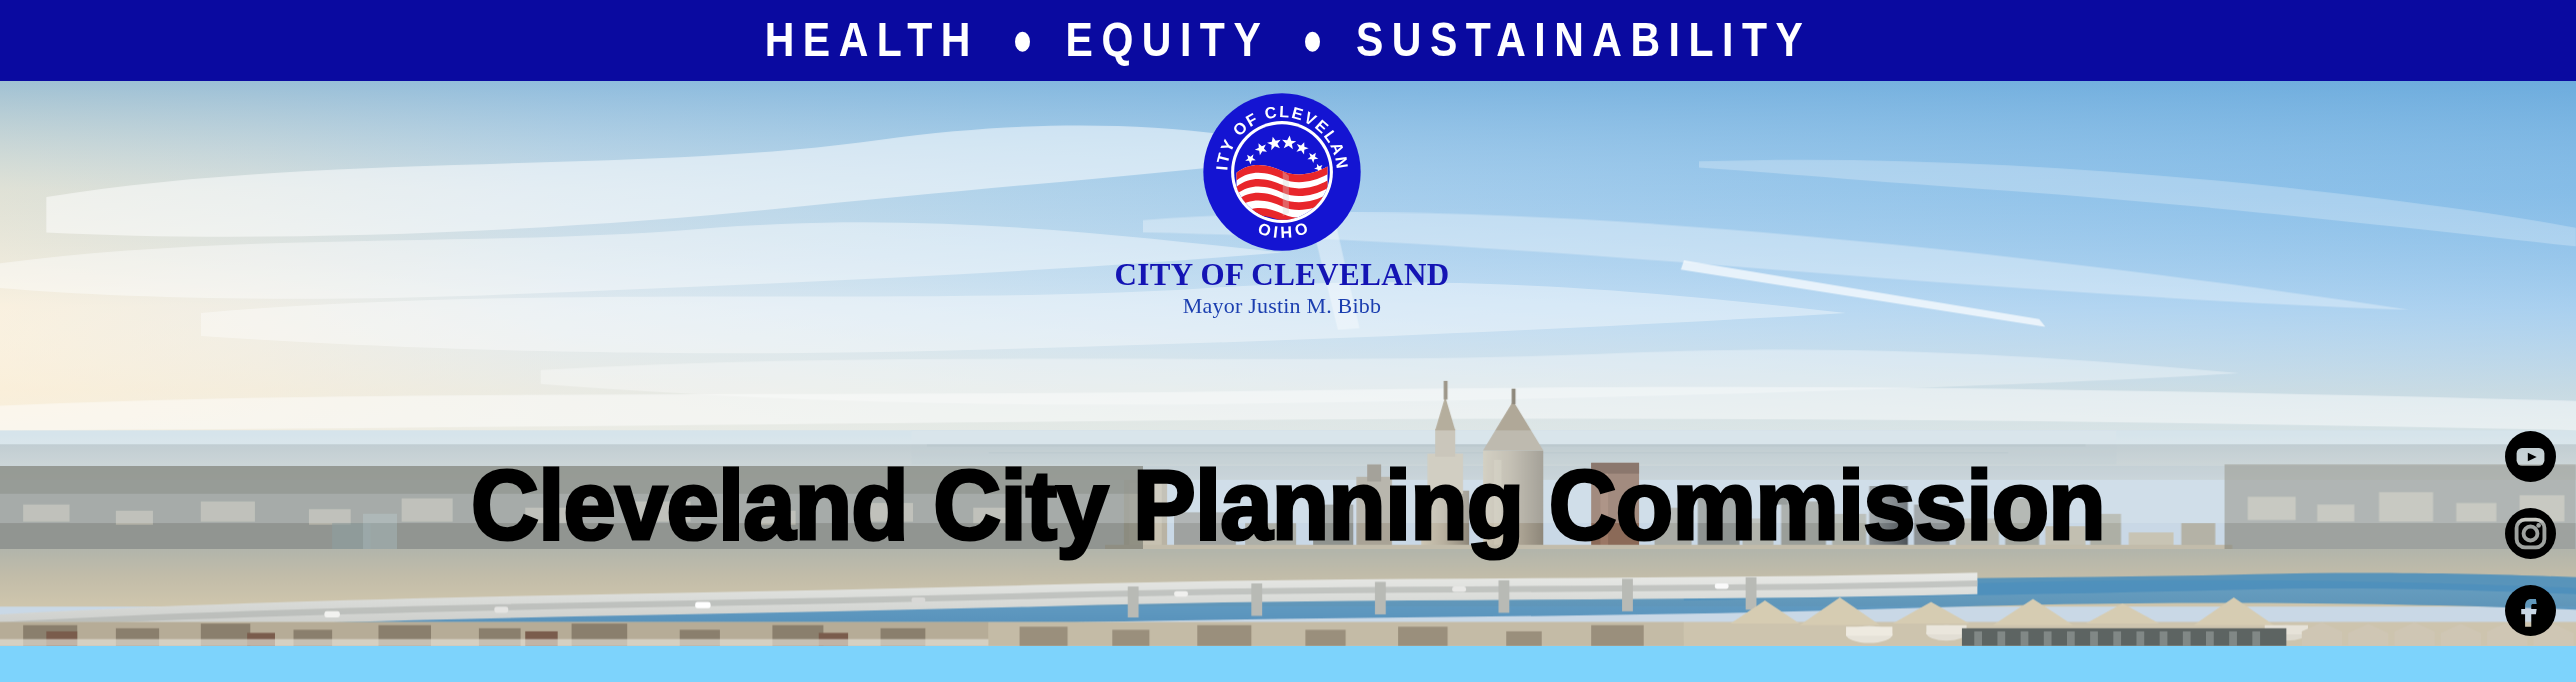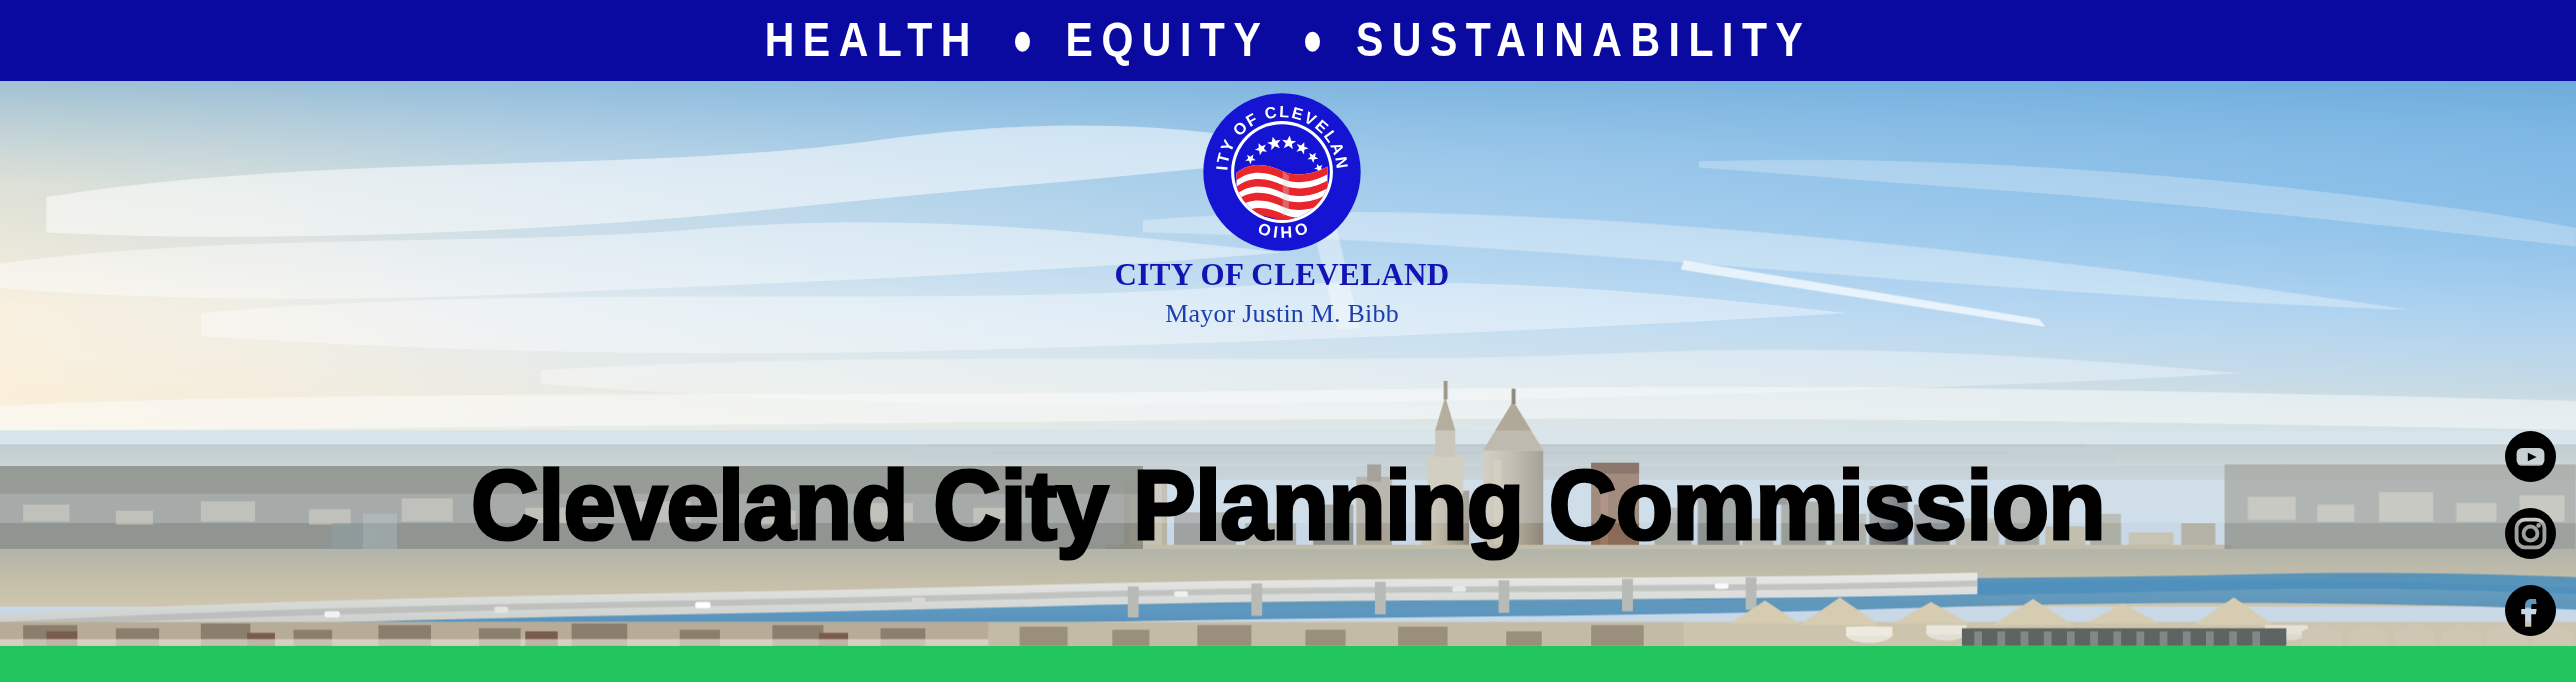--- a/index.html
+++ b/index.html
@@ -12,21 +12,21 @@
     font-family: "Liberation Sans", sans-serif;
     width: 2576px;
     height: 682px;
     overflow: hidden;
   }
 
   #page {
     position: relative;
     width: 2576px;
     height: 682px;
-    background: #22c55e;
+    background: #7dd3fc;
     overflow: hidden;
   }
 
   
   #top-banner {
     position: absolute;
     left: 0; top: 0;
     width: 2576px;
     height: 81px;
     background: #0A0AA0;
@@ -94,25 +94,25 @@
     margin-top: 6.2px;
     color: #1414b4;
     font-family: "Liberation Serif", serif;
     font-weight: 700;
     font-size: 31px;
     letter-spacing: 0.4px;
     line-height: 1.05;
     white-space: nowrap;
   }
   #logo-subtitle {
-    margin-top: 8px;
+    margin-top: 2px;
     color: #1c3fb0;
     font-family: "Liberation Serif", serif;
     font-weight: 400;
-    font-size: 26px;
+    font-size: 22px;
     letter-spacing: 0.2px;
     line-height: 1.05;
     white-space: nowrap;
   }
 
   
   #main-title {
     position: absolute;
     left: 0;
     top: 457px;

